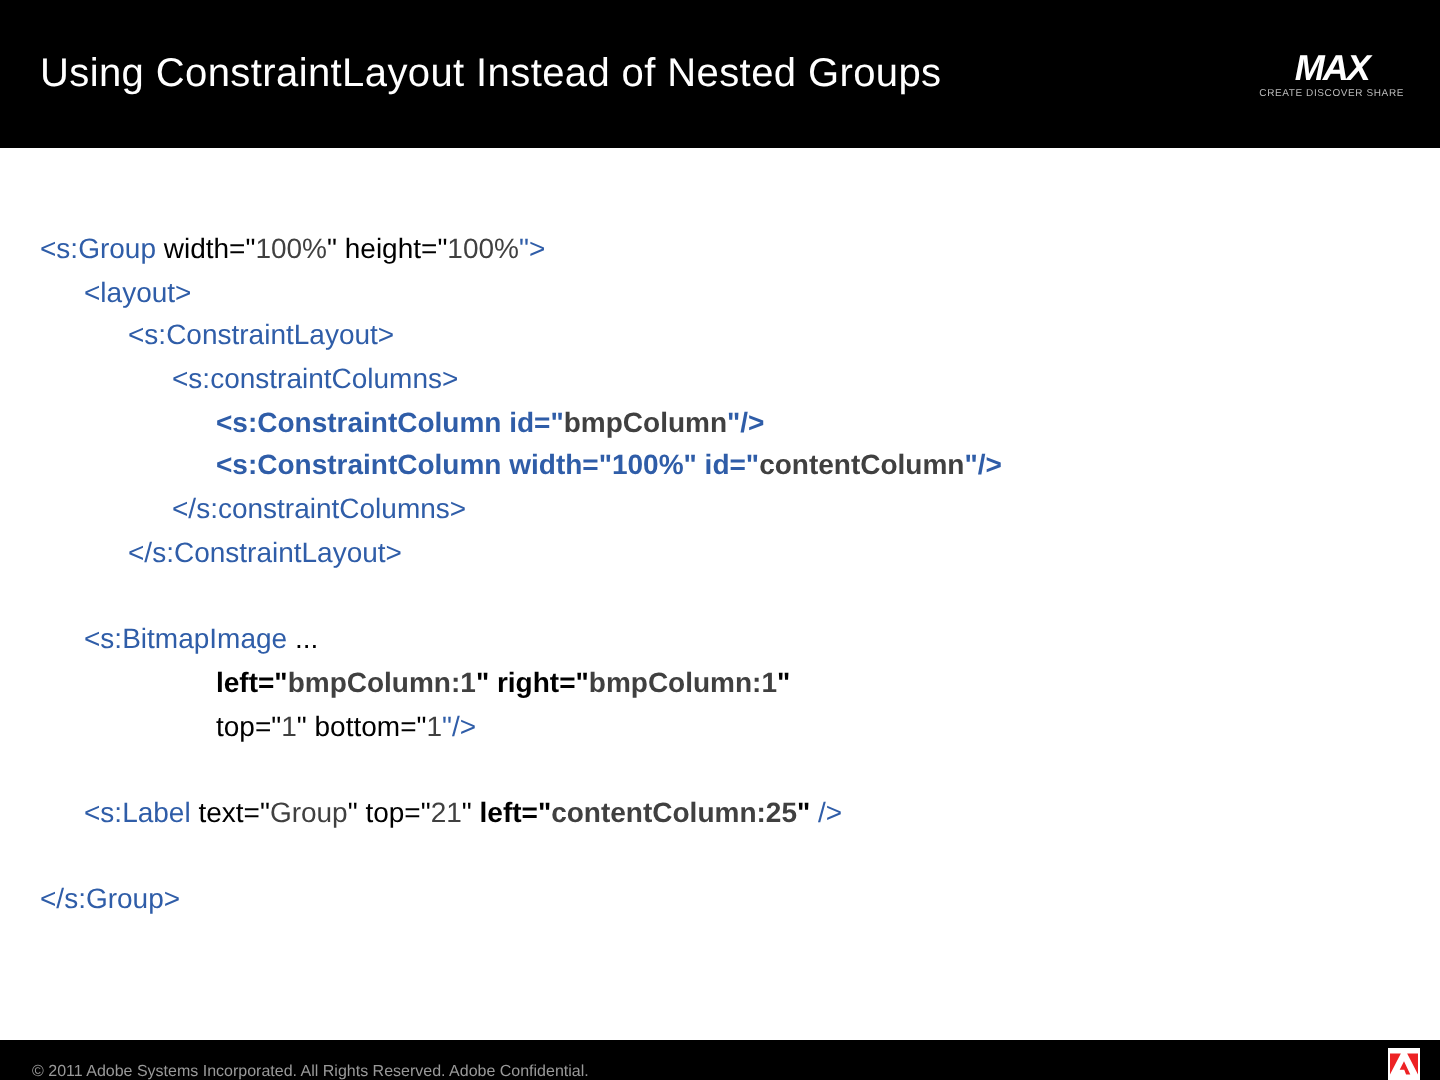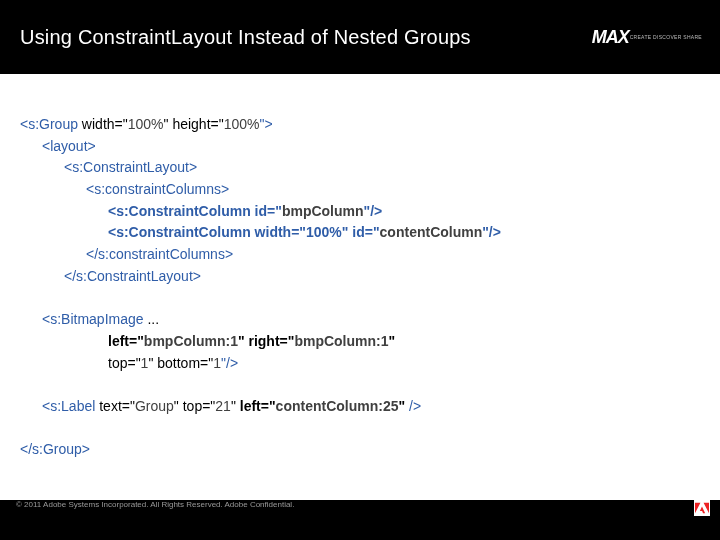--- a/index.html
+++ b/index.html
@@ -20,21 +20,21 @@
     padding: 0 18px 0 20px;
   }
   .title {
     color: #fff;
     font-size: 20px;
     font-weight: 400;
     letter-spacing: 0.2px;
   }
   .max-logo {
     display: flex;
-    flex-direction: row;
+    flex-direction: column;
     align-items: center;
     gap: 1px;
   }
   .max-logo .big {
     color: #fff;
     font-size: 18px;
     font-weight: 900;
     letter-spacing: -1px;
     font-style: italic;
     line-height: 1;
@@ -57,24 +57,24 @@
   .pad4 { padding-left: 88px; }
   .blue { color: #2f5da8; }
   .red { color: #404040; }
   .black { color: #000; }
   .bold { font-weight: 700; }
   .footer {
     position: absolute;
     bottom: 0;
     left: 0;
     right: 0;
-    height: 40px;
+    height: 20px;
     background: #000;
     display: flex;
-    align-items: flex-start;
+    align-items: flex-end;
     justify-content: space-between;
     padding: 0 10px 0 16px;
   }
   .copyright {
     color: #999;
     font-size: 8px;
   }
   .adobe-mark {
     width: 16px;
     height: 16px;

